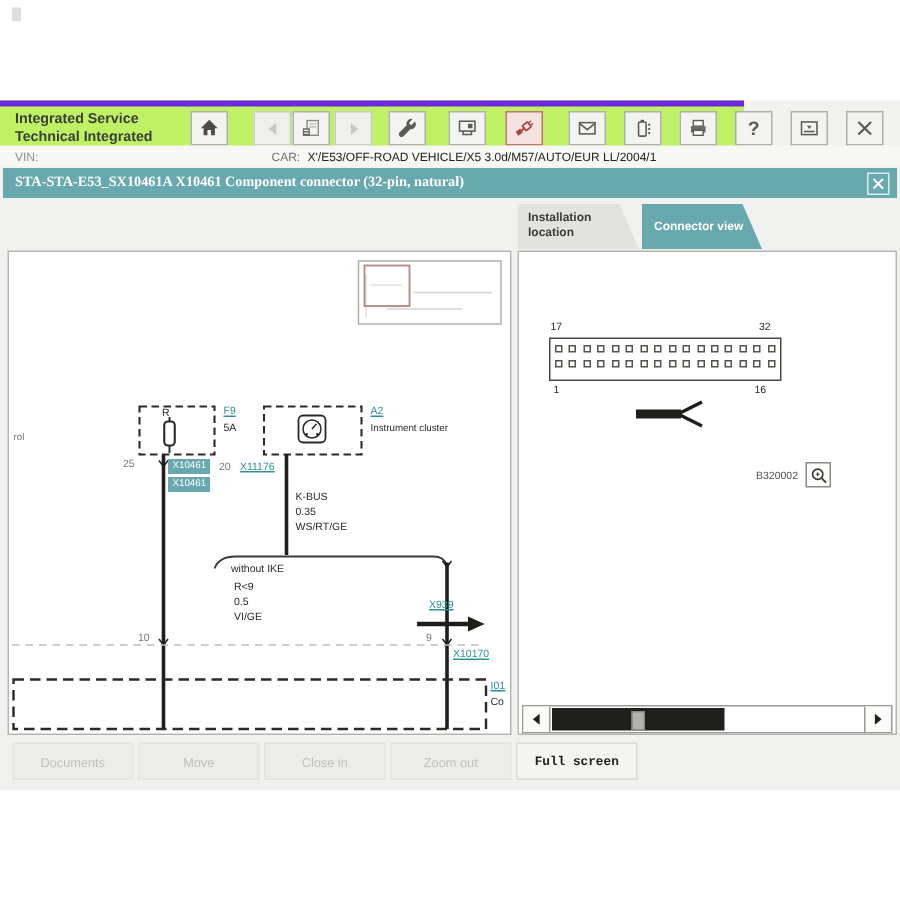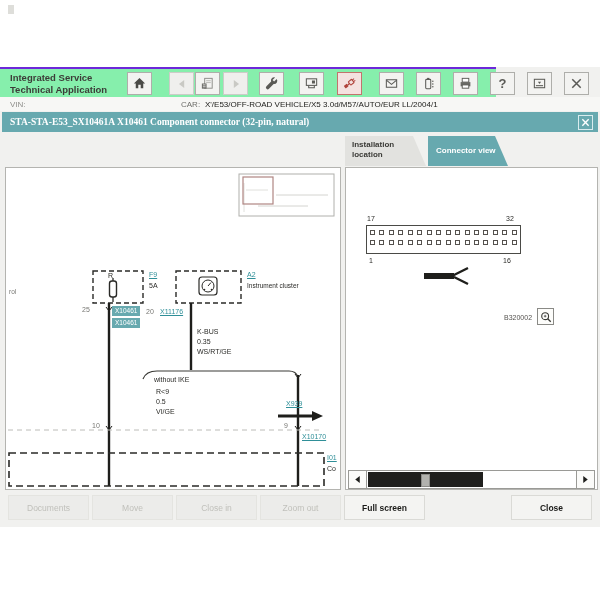--- a/index.html
+++ b/index.html
@@ -1,21 +1,21 @@
 <!DOCTYPE html>
 <html><head>
 <meta charset="utf-8">
 <style>
   html,body{margin:0;padding:0;background:#fff;}
   #screen{position:relative;width:600px;height:600px;background:#fff;
           font-family:"Liberation Sans",sans-serif;overflow:hidden;}
   
   #app{position:absolute;left:0;top:67px;width:600px;height:460px;background:#f1f1ef;}
   
-  #header{position:absolute;left:0;top:0;width:496px;height:30px;background:#86efac;border-top:2px solid #6d28d9;border-bottom:1px solid #dcdcd8;}
+  #header{position:absolute;left:0;top:0;width:496px;height:30px;background:#bef264;border-top:4px solid #6d28d9;border-bottom:1px solid #dcdcd8;}
   #app-title{position:absolute;left:10px;top:3px;font-size:9.5px;font-weight:bold;color:#3c3c38;line-height:1.25;}
   #toolbar{position:absolute;left:127px;top:3px;display:flex;align-items:center;}
   .tbtn{width:25px;height:23px;border:1px solid #aeaeaa;background:#f3f3f1;display:flex;align-items:center;justify-content:center;box-sizing:border-box;flex:0 0 auto;}
   .tbtn.dis{border-color:#ccccc8;background:#efefed;}
   .tbtn.act{background:#f4e2e0;border-color:#c2736d;}
   .qmark{font-size:13px;font-weight:bold;color:#5a5a56;}
   
   #vinrow{position:absolute;left:0;top:30px;width:600px;height:14px;background:#f7f7f5;font-size:8px;}
   #vin-label{position:absolute;left:10px;top:3px;color:#8f8f8b;}
   #car-label{position:absolute;left:181px;top:3px;color:#6e6e6a;}
@@ -50,35 +50,35 @@
   
   #hscroll{position:absolute;left:2px;top:302px;width:247px;height:19px;border:1px solid #9a9a96;box-sizing:border-box;background:#fff;}
   .sbtn{position:absolute;top:0;width:17px;height:17px;background:#fbfbf9;display:flex;align-items:center;justify-content:center;}
   #sbtn-left{left:0;border-right:1px solid #9a9a96;}
   #sbtn-right{right:0;border-left:1px solid #9a9a96;}
   #sthumb{position:absolute;left:19px;top:1px;width:115px;height:15px;background:#1f1f1d;}
   #sgrip{position:absolute;left:53px;top:2px;width:7px;height:11px;background:#b2b2ae;border:1px solid #8a8a86;}
   
   .fbtn{position:absolute;top:428px;width:81px;height:25px;display:flex;align-items:center;justify-content:center;font-size:8.5px;box-sizing:border-box;}
   .fbtn.off{background:#ececea;color:#c0c0bb;border:1px solid #e4e4e0;}
-  .fbtn.on{background:#f4f4f2;color:#1c1c1a;font-weight:bold;border:1px solid #dadad6;}
+  .fbtn.on{background:#f4f4f2;color:#1c1c1a;font-weight:bold;border:1px solid #dadad6;font-family:Liberation Mono, monospace;}
   svg{display:block;}
 </style>
 </head>
 <body>
 
 <div id="screen">
   <div style="position:absolute;left:8px;top:5px;width:6px;height:9px;background:#dededa;"></div>
 
   <div id="app">
 
     <div id="header">
       <div id="app-title">
         <div>Integrated Service</div>
-        <div>Technical Application</div>
+        <div>Technical Integrated</div>
       </div>
       <div id="toolbar">
         <div class="tbtn" style="margin-right:17px;">
           <svg width="15" height="15" viewBox="0 0 16 16">
               <path d="M8 2 L14 8 H12 V13 H9.3 V9.3 H6.7 V13 H4 V8 H2 Z" fill="#4a4a46"></path>
             </svg>
         </div>
         <div class="tbtn dis" style="margin-right:1px;">
           <svg width="14" height="14" viewBox="0 0 16 16">
               <path d="M10.5 3.5 L4.5 8 L10.5 12.5 Z" fill="#c9c9c4"></path>
@@ -324,16 +324,15 @@
             </svg>
         </div>
       </div>
     </div>
 
     <div class="fbtn off" style="left:8px;">Documents</div>
     <div class="fbtn off" style="left:92px;">Move</div>
     <div class="fbtn off" style="left:176px;">Close in</div>
     <div class="fbtn off" style="left:260px;">Zoom out</div>
     <div class="fbtn on" style="left:344px;">Full screen</div>
-    <div class="fbtn on" style="left:511px;">Close</div>
 
   </div>
 </div>
 
 </body></html>

